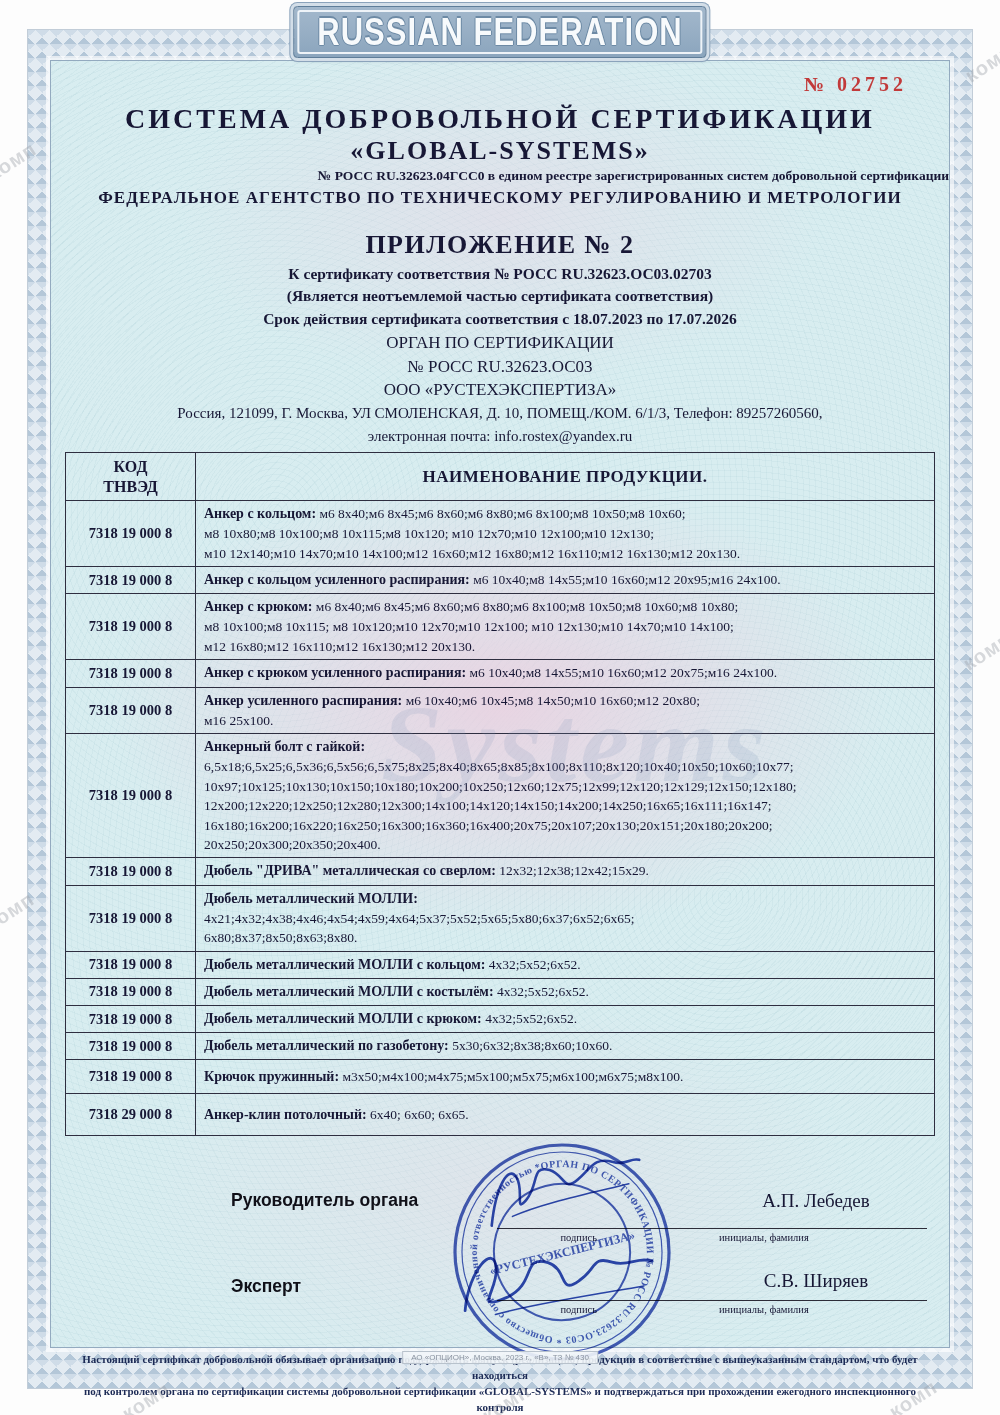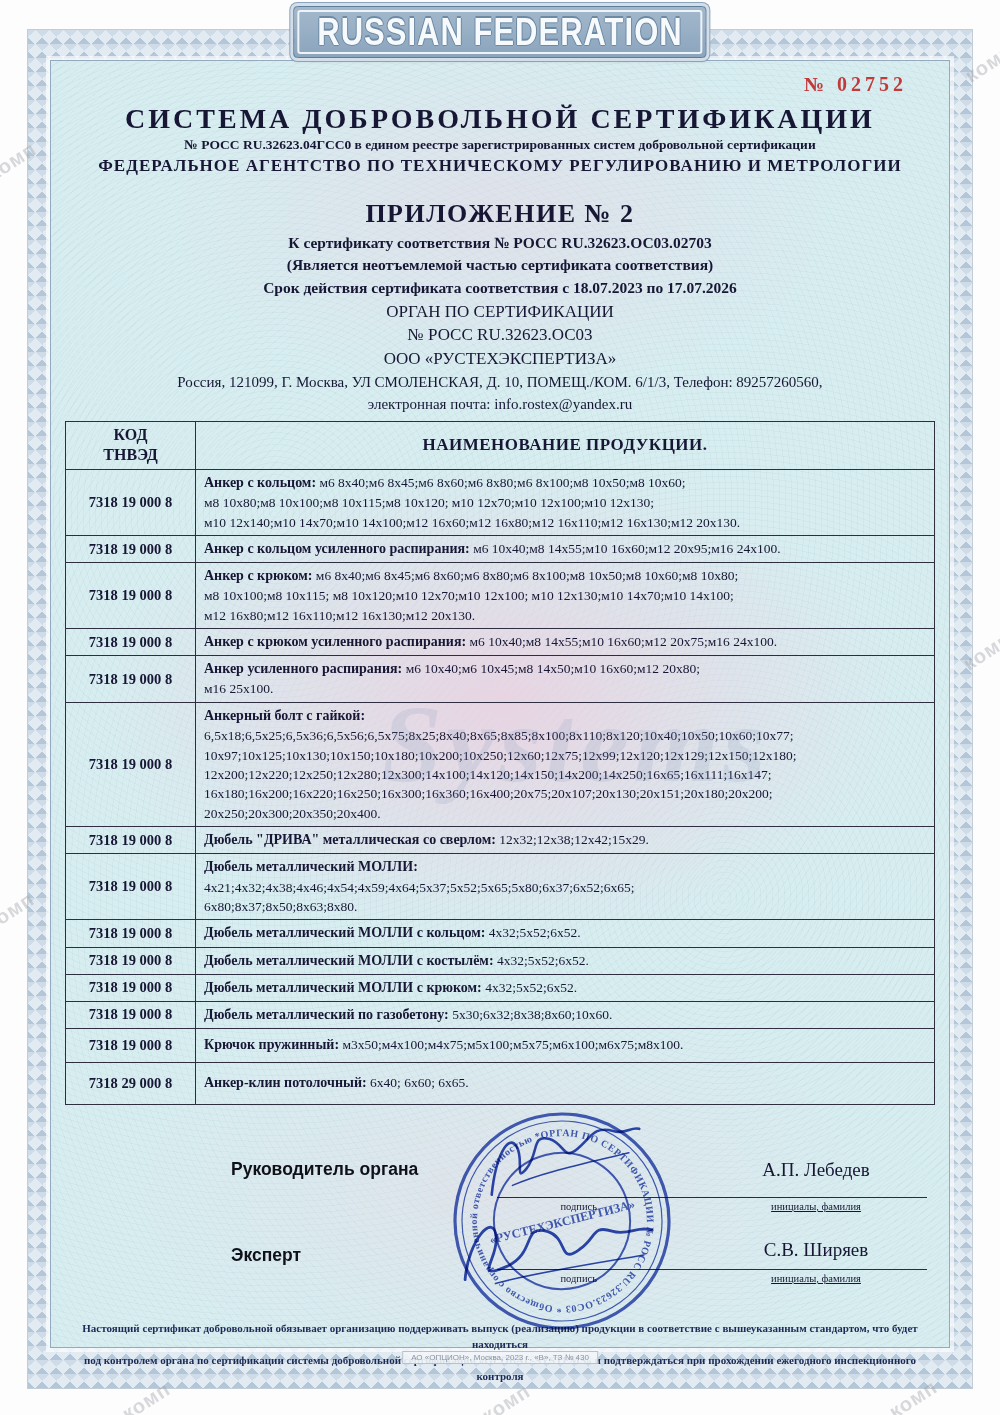--- a/index.html
+++ b/index.html
@@ -44,21 +44,21 @@
           border-radius:4px;padding:3px;}
   .banner-inner{border:2px solid #eef3f8;border-radius:3px;padding:2px 18px;}
   .banner-text{font:800 31px var(--sans);letter-spacing:1px;color:#f7fafc;white-space:nowrap;
           transform:scaleY(1.25);transform-origin:center;
           text-shadow:0 1px 0 #6d8aa5,0 -1px 0 #6d8aa5,1px 0 0 #6d8aa5,-1px 0 0 #6d8aa5;}
   
   .cert-number{margin:12px 42px 0 0;text-align:right;font:700 20px var(--serif);
                color:var(--red);letter-spacing:4px;height:24px;}
   .title1{margin-top:6px;font:700 28px var(--serif);letter-spacing:3px;line-height:1.15;}
   .title2{font:700 26px var(--serif);letter-spacing:2px;line-height:1.2;}
-  .reg-line{font:700 13.5px var(--serif);line-height:1.5;}
+  .reg-line{font:700 13.5px var(--serif);line-height:1.5;text-align:right;}
   .agency{font:700 17px var(--serif);letter-spacing:1px;line-height:1.25;}
   .appendix{margin-top:22px;font:700 26px var(--serif);letter-spacing:1.5px;line-height:1.15;}
   .cert-ref{margin-top:2px;font:700 15.5px var(--serif);line-height:1.5;}
   .note{font:700 15.5px var(--serif);line-height:1.45;}
   .validity{font:700 15.5px var(--serif);line-height:1.5;}
   .org-heading{font:500 17px var(--serif);line-height:1.4;}
   .org-line{font:500 17px var(--serif);line-height:1.4;}
   .org-address{font:500 15px var(--serif);line-height:1.5;}
   
   .tbl{margin:5px auto 0;width:870px;border-collapse:collapse;table-layout:fixed;
@@ -77,22 +77,22 @@
   .sig-area{position:relative;height:212px;margin-top:4px;text-align:left;}
   .sig-role{position:absolute;left:180px;font:700 17.5px var(--sans);color:#101018;z-index:2;}
   .role1{top:50px;} .role2{top:136px;}
   .sig-line{position:absolute;left:446px;width:430px;border-bottom:1.5px solid #2c2c38;z-index:1;}
   .line1{top:88px;} .line2{top:160px;}
   .sig-caption{position:absolute;width:120px;text-align:right;font:500 10.5px var(--serif);z-index:2;}
   .cap1{left:426px;top:92px;} .cap2{left:426px;top:164px;}
   .sig-name{position:absolute;left:650px;width:230px;text-align:center;
             font:500 19px var(--serif);z-index:2;}
   .nm1{top:50px;} .nm2{top:130px;}
-  .name-caption{position:absolute;left:646px;width:238px;text-align:center;
-            font:500 10.5px var(--serif);z-index:2;text-decoration:underline;}
+  .name-caption{position:absolute;left:668px;width:238px;text-align:left;
+            font:500 10.5px var(--serif);z-index:2;}
   .ncap1{top:92px;} .ncap2{top:164px;}
   .stamp{position:absolute;left:395px;top:-4px;z-index:3;opacity:.88;
          mix-blend-mode:multiply;transform:rotate(-14deg);}
   .sig-ink{position:absolute;z-index:4;mix-blend-mode:multiply;}
   .ink1{left:428px;top:8px;transform:rotate(-9deg);}
   .ink2{left:402px;top:94px;transform:rotate(-4deg);}
   
   .footnote{margin:0 auto;width:94%;font:700 11px var(--serif);color:#1c2a55;
             line-height:1.45;text-align:center;}
   .print-box{position:absolute;left:50%;bottom:24px;transform:translateX(-50%);
@@ -122,20 +122,21 @@
         <div class="banner-text">RUSSIAN FEDERATION</div>
       </div>
     </div>
 
     <div class="cert-body">
 
       <div class="ghost">Systems</div>
 
       <div class="cert-number">№ 02752</div>
       <div class="title1">СИСТЕМА ДОБРОВОЛЬНОЙ СЕРТИФИКАЦИИ</div>
+      <div class="title2">«GLOBAL-SYSTEMS»</div>
       <div class="reg-line">№ РОСС RU.32623.04ГСС0 в едином реестре зарегистрированных систем добровольной сертификации</div>
       <div class="agency">ФЕДЕРАЛЬНОЕ АГЕНТСТВО ПО ТЕХНИЧЕСКОМУ РЕГУЛИРОВАНИЮ И МЕТРОЛОГИИ</div>
 
       <div class="appendix">ПРИЛОЖЕНИЕ № 2</div>
       <div class="cert-ref">К сертификату соответствия № РОСС RU.32623.ОС03.02703</div>
       <div class="note">(Является неотъемлемой частью сертификата соответствия)</div>
       <div class="validity">Срок действия сертификата соответствия с 18.07.2023 по 17.07.2026</div>
 
       <div class="org-heading">ОРГАН ПО СЕРТИФИКАЦИИ</div>
       <div class="org-line">№ РОСС RU.32623.ОС03</div>

